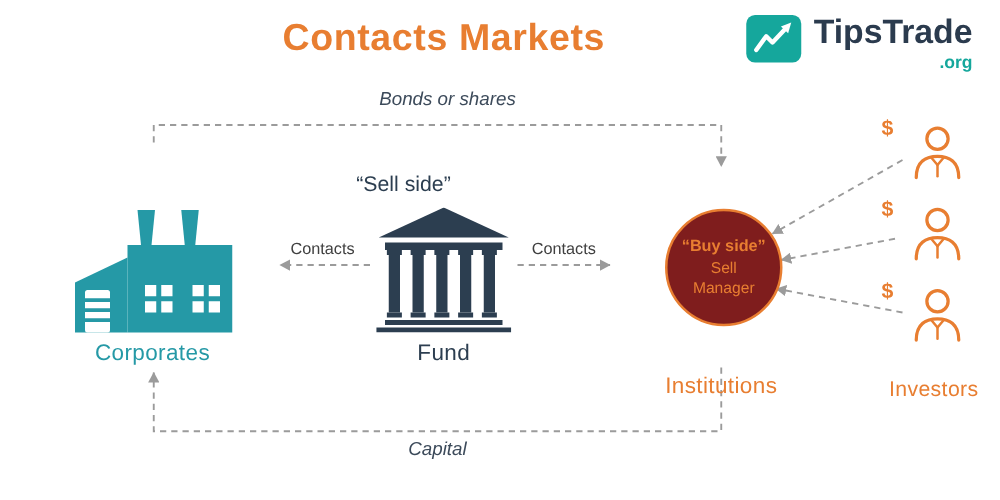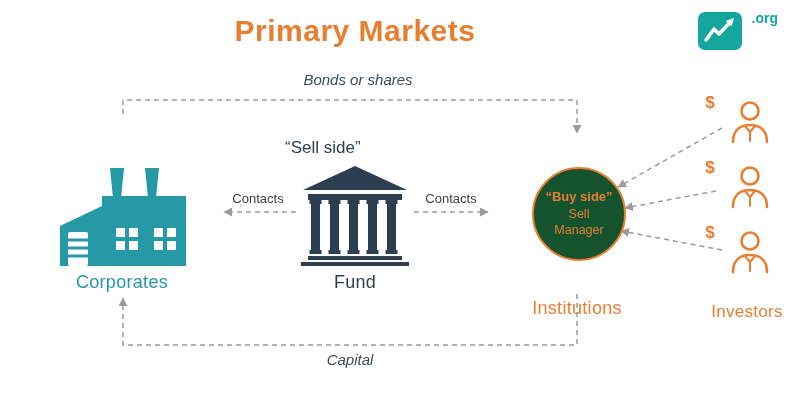--- a/index.html
+++ b/index.html
@@ -17,47 +17,48 @@
   .capital{left:270px;top:351px;width:160px;}
   .contacts{font-size:13px;color:#404040;text-align:center;}
   .contacts-left{left:213px;top:191px;width:90px;}
   .contacts-right{left:406px;top:191px;width:90px;}
   .sell-side{left:285px;top:138px;width:140px;text-align:left;font-size:17px;color:var(--navy);}
   .node-label{text-align:center;font-size:18px;letter-spacing:0.3px;}
   .corporates-label{left:52px;top:272px;width:140px;color:var(--teal);}
   .banks-label{left:285px;top:272px;width:140px;color:var(--navy);}
   .institutions-label{left:507px;top:272px;width:140px;color:var(--orange);margin-top:26px;}
   .investors-label{left:692px;top:302px;width:110px;color:var(--orange);font-size:17px;}
-  .fm-circle{left:532px;top:167px;width:90px;height:90px;border:2.5px solid var(--orange);border-radius:50%;background:#14532d;
+  .fm-circle{left:532px;top:167px;width:90px;height:90px;border:2.5px solid var(--orange);border-radius:50%;background:#7f1d1d;
              display:flex;flex-direction:column;align-items:center;justify-content:center;color:var(--orange);line-height:1.3;}
   .fm-tag{font-size:13px;font-weight:bold;}
   .fm-line{font-size:12.5px;}
   .dollar{width:20px;text-align:center;font-size:17px;font-weight:bold;color:var(--orange);}
   .d1{left:700px;top:93px;} .d2{left:700px;top:158px;} .d3{left:700px;top:223px;}
   .inv1{left:727px;top:98px;} .inv2{left:727px;top:163px;} .inv3{left:727px;top:228px;}
   .factory{left:60px;top:168px;}
   .bank{left:301px;top:166px;}
   .arrows{left:0;top:0;}
   .conn{stroke:var(--gray);stroke-width:1.5;fill:none;stroke-dasharray:5 4;}
   .arrowhead{fill:var(--gray);stroke:none;}
   .person{fill:none;stroke:var(--orange);stroke-width:2.6;stroke-linecap:round;stroke-linejoin:round;}
   .person-thin{fill:none;stroke:var(--orange);stroke-width:2;stroke-linecap:round;stroke-linejoin:round;}
 </style>
 </head>
 <body>
 
-<div class="abs title">Primary Markets</div>
+<div class="abs title">Contacts Markets</div>
 
 <div class="abs logo">
   <svg width="46" height="42" viewBox="0 0 46 42">
     <rect x="1" y="2" width="44" height="38" rx="7" fill="var(--logo_teal)"></rect>
     <polyline points="9,30 17,19 22,24 31.6,13.8" fill="none" stroke="#ffffff" stroke-width="3.5" stroke-linecap="round" stroke-linejoin="round"></polyline>
     <polygon points="37,8 34.5,16.5 28.7,11.1" fill="#ffffff"></polygon>
   </svg>
   <div class="logo-text">
+    <span class="logo-name">TipsTrade</span>
     <span class="logo-tld">.org</span>
   </div>
 </div>
 
 <svg class="abs arrows" width="800" height="400" viewBox="0 0 800 400">
   <defs>
     <marker id="arr" markerWidth="9" markerHeight="9" refX="8" refY="4.5" orient="auto" markerUnits="userSpaceOnUse">
       <path class="arrowhead" d="M0,0 L8.5,4.5 L0,9 Z"></path>
     </marker>
   </defs>

